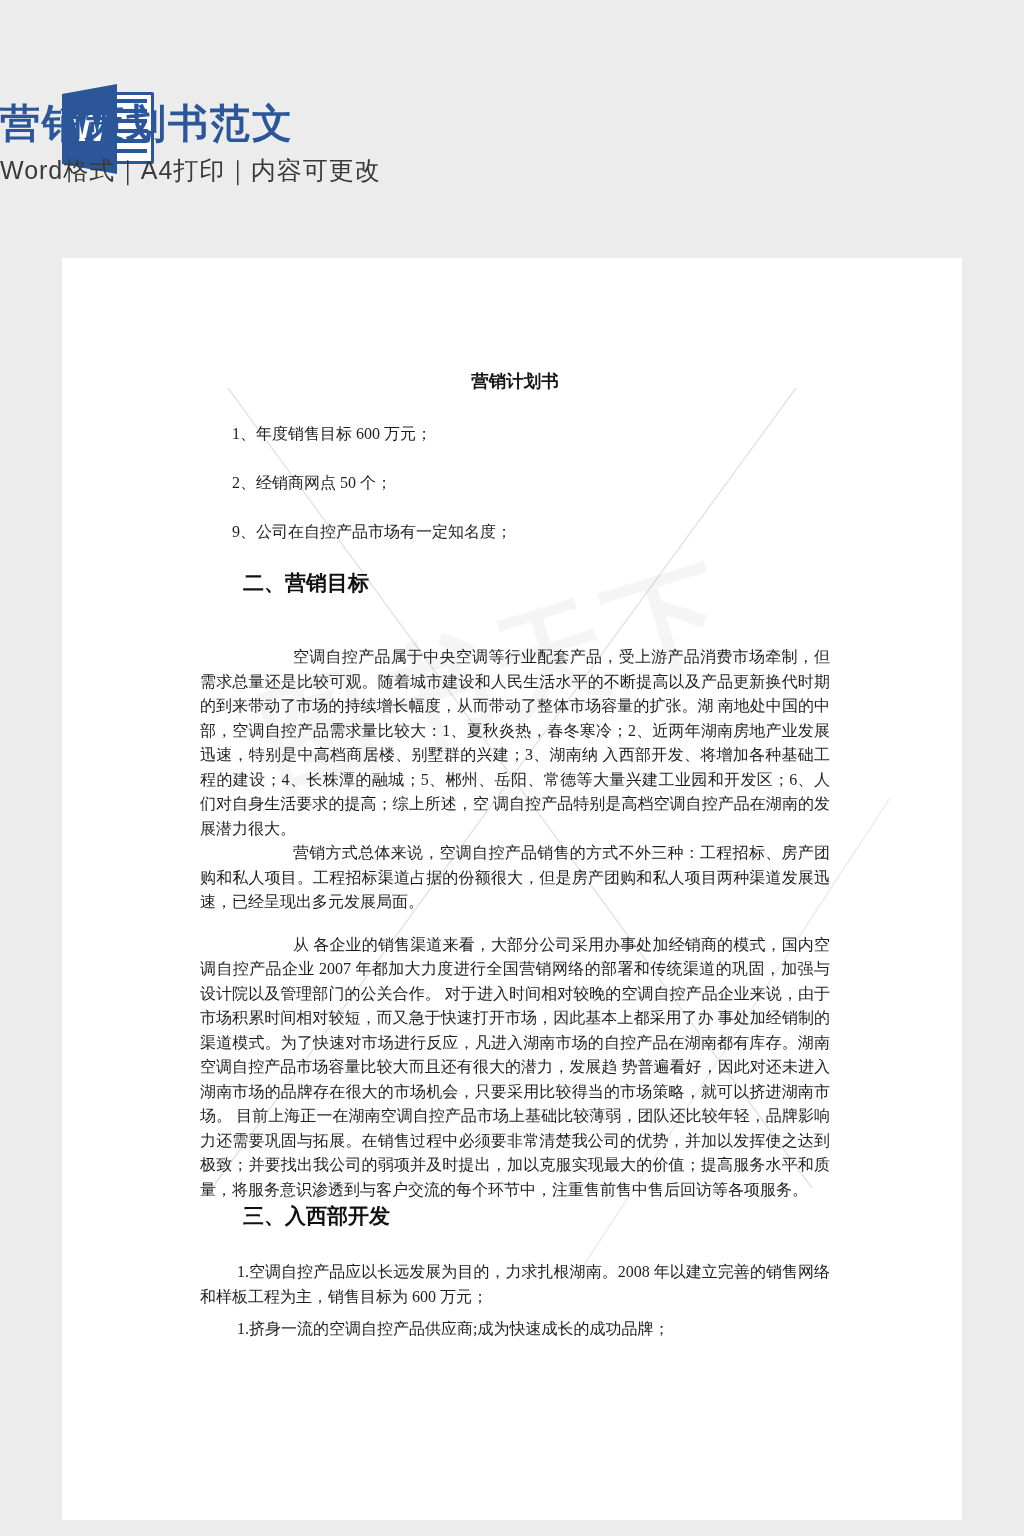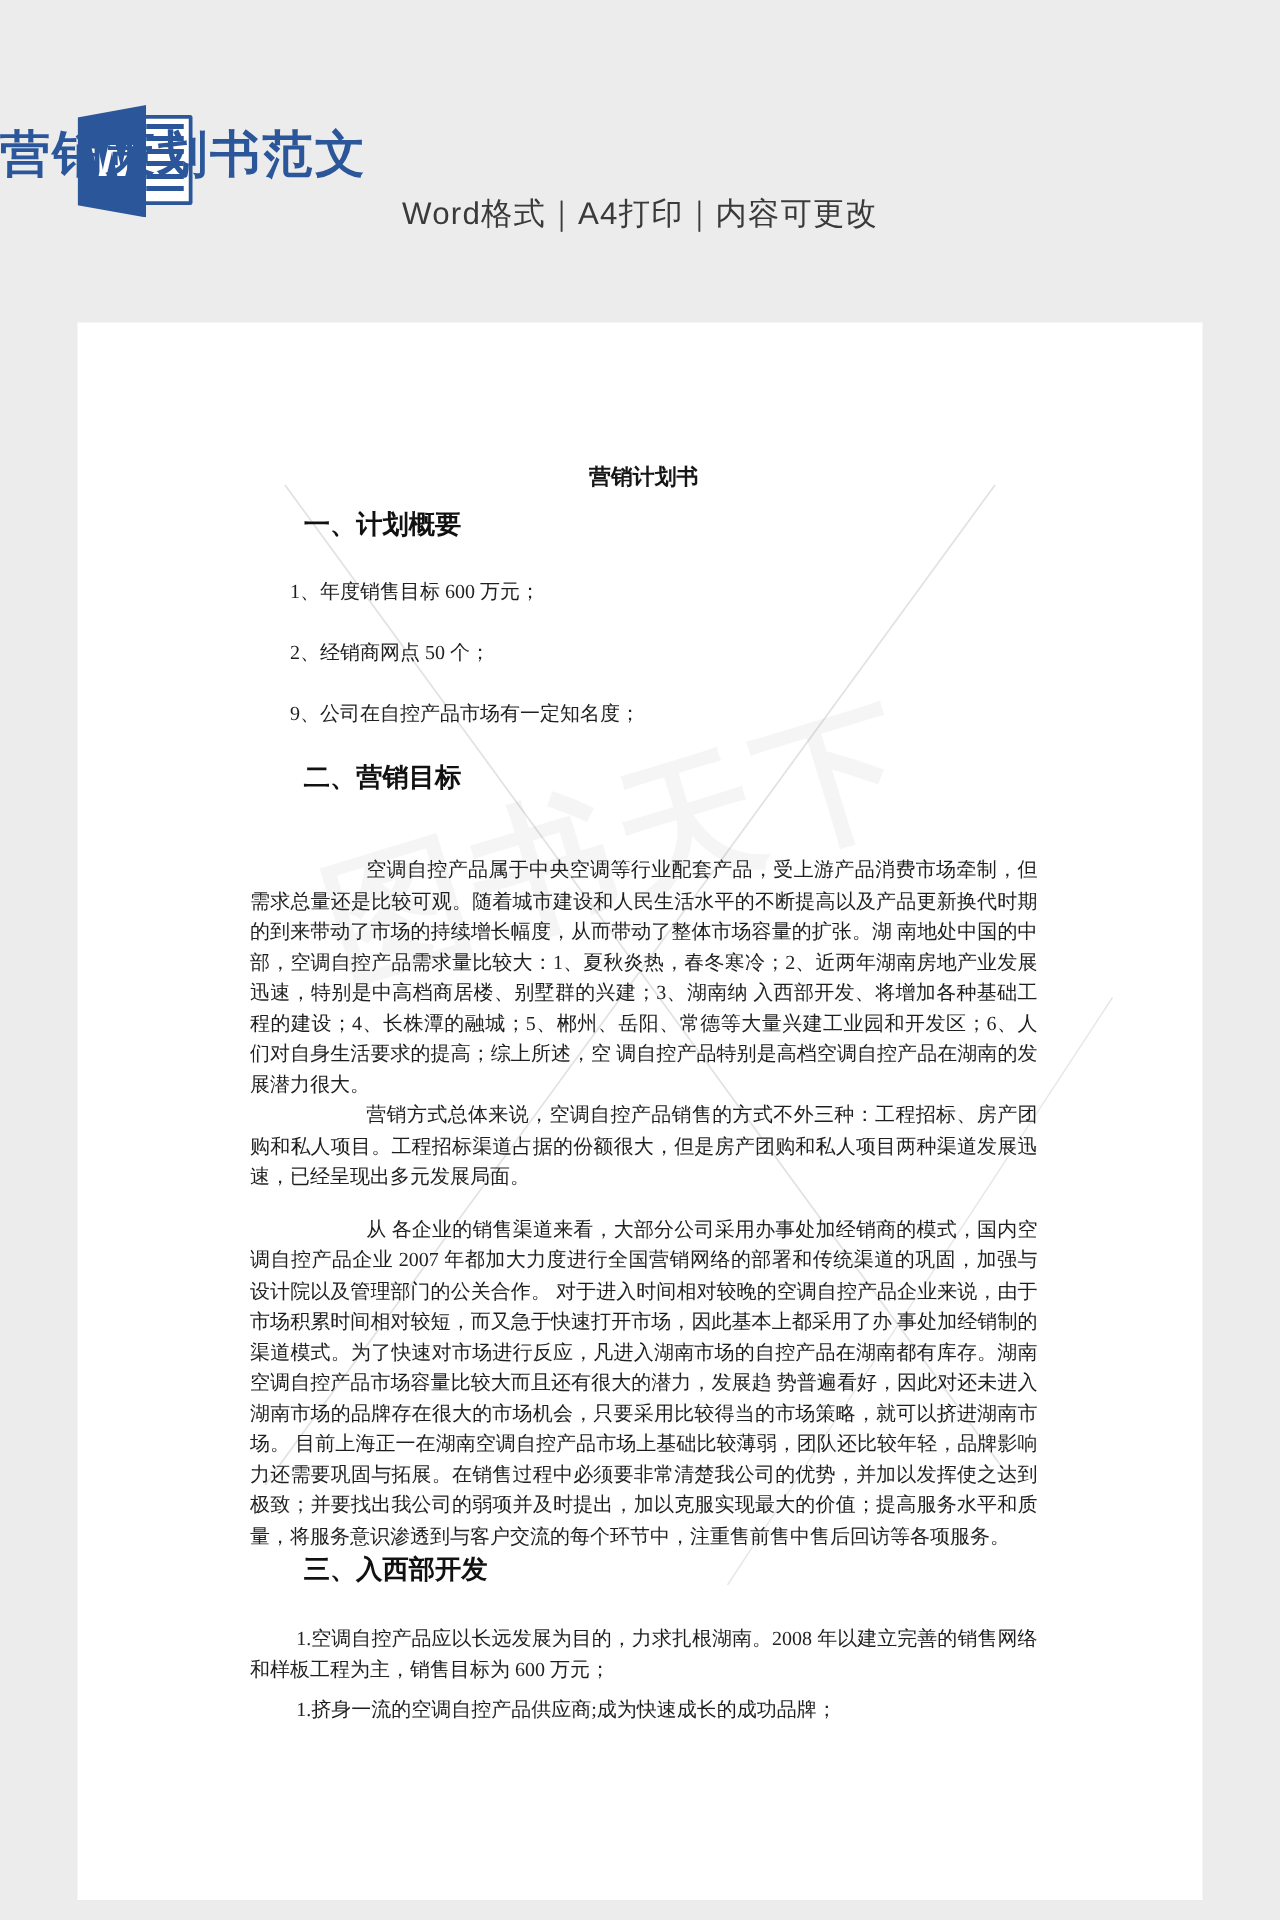--- a/index.html
+++ b/index.html
@@ -12,21 +12,21 @@
 
   
   .header { position: absolute; top: 0; left: 0; width: 1024px; height: 258px; }
   .header-title {
     position: absolute; top: 96px; left: 0; width: 864px;
     text-align: left; font-size: 40px; font-weight: 700;
     color: #2B579A; letter-spacing: 2px;
   }
   .header-subtitle {
     position: absolute; top: 154px; left: 0; width: 1024px;
-    text-align: center; font-size: 25px; font-weight: 500;
+    text-align: left; font-size: 25px; font-weight: 500;
     color: #3a3a3a; letter-spacing: 1px;
   }
 
   
   .word-icon { position: absolute; left: 62px; top: 84px; width: 96px; height: 90px; }
   .word-icon .sheet {
     position: absolute; left: 48px; top: 8px; width: 44px; height: 72px;
     background: #fff; border: 3px solid #2B579A; border-radius: 2px;
   }
   .word-icon .sheet-lines {
@@ -119,21 +119,20 @@
       <line x1="166" y1="130" x2="750" y2="930" stroke="#e2e2e2" stroke-width="1.4"></line>
       <line x1="828" y1="540" x2="520" y2="1010" stroke="#e7e7e7" stroke-width="1.2"></line>
     </svg>
     <div class="wm-text">图书天下</div>
   </div>
 
   <div class="doc-content">
 
     <div class="doc-title">营销计划书</div>
 
-    <div class="sec-heading h1">一、计划概要</div>
     <ul class="plain-list">
       <li>1、年度销售目标 600 万元；</li>
       <li>2、经销商网点 50 个；</li>
       <li>9、公司在自控产品市场有一定知名度；</li>
     </ul>
 
     <div class="sec-heading h2">二、营销目标</div>
     <p class="para p1">空调自控产品属于中央空调等行业配套产品，受上游产品消费市场牵制，但需求总量还是比较可观。随着城市建设和人民生活水平的不断提高以及产品更新换代时期的到来带动了市场的持续增长幅度，从而带动了整体市场容量的扩张。湖 南地处中国的中部，空调自控产品需求量比较大：1、夏秋炎热，春冬寒冷；2、近两年湖南房地产业发展迅速，特别是中高档商居楼、别墅群的兴建；3、湖南纳 入西部开发、将增加各种基础工程的建设；4、长株潭的融城；5、郴州、岳阳、常德等大量兴建工业园和开发区；6、人们对自身生活要求的提高；综上所述，空 调自控产品特别是高档空调自控产品在湖南的发展潜力很大。</p>
     <p class="para p2">营销方式总体来说，空调自控产品销售的方式不外三种：工程招标、房产团购和私人项目。工程招标渠道占据的份额很大，但是房产团购和私人项目两种渠道发展迅速，已经呈现出多元发展局面。</p>
     <p class="para p3">从 各企业的销售渠道来看，大部分公司采用办事处加经销商的模式，国内空调自控产品企业 2007 年都加大力度进行全国营销网络的部署和传统渠道的巩固，加强与 设计院以及管理部门的公关合作。 对于进入时间相对较晚的空调自控产品企业来说，由于市场积累时间相对较短，而又急于快速打开市场，因此基本上都采用了办 事处加经销制的渠道模式。为了快速对市场进行反应，凡进入湖南市场的自控产品在湖南都有库存。湖南空调自控产品市场容量比较大而且还有很大的潜力，发展趋 势普遍看好，因此对还未进入湖南市场的品牌存在很大的市场机会，只要采用比较得当的市场策略，就可以挤进湖南市场。 目前上海正一在湖南空调自控产品市场上基础比较薄弱，团队还比较年轻，品牌影响力还需要巩固与拓展。在销售过程中必须要非常清楚我公司的优势，并加以发挥使之达到极致；并要找出我公司的弱项并及时提出，加以克服实现最大的价值；提高服务水平和质量，将服务意识渗透到与客户交流的每个环节中，注重售前售中售后回访等各项服务。</p>

